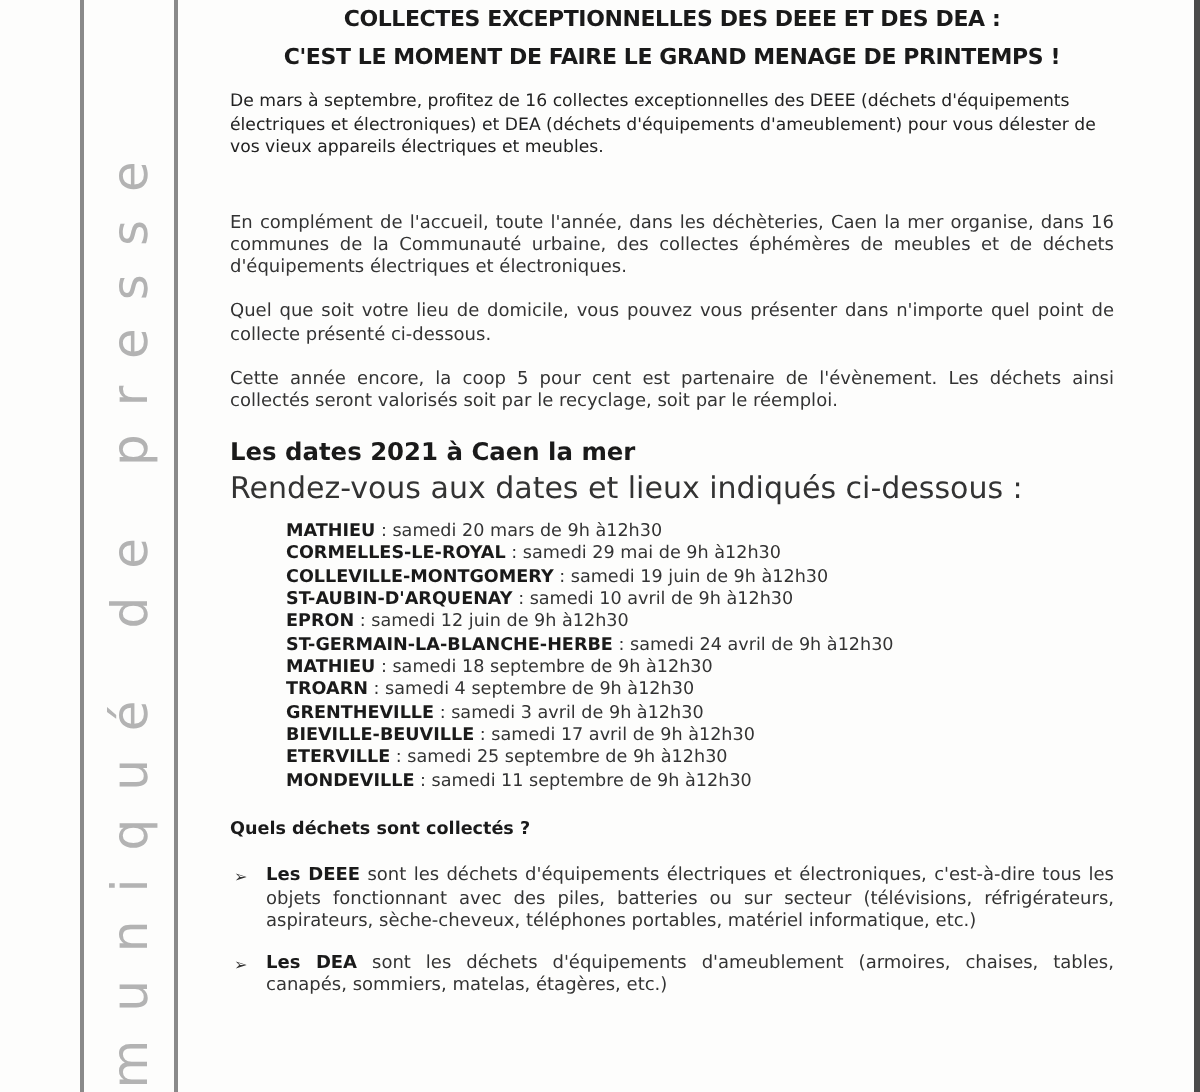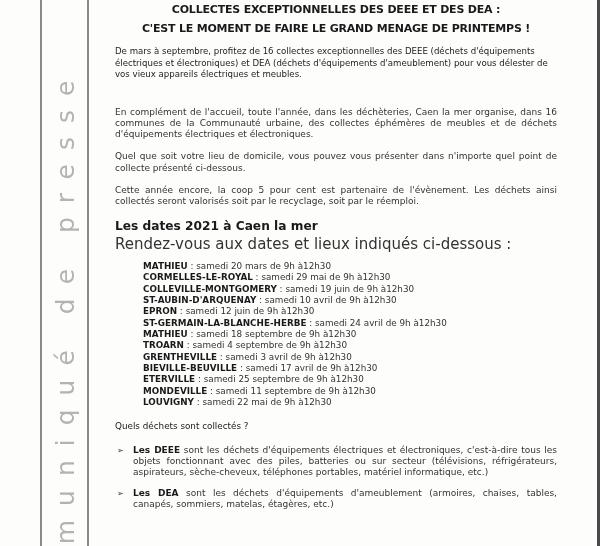--- a/index.html
+++ b/index.html
@@ -111,21 +111,21 @@
       color: #333;
       white-space: nowrap;
       padding-left: 28px;
     }
     .schedule .town {
       font-weight: bold;
       color: #1a1a1a;
     }
     .question {
       margin: 13px 0 12px 0;
-      font-weight: normal;
+      font-weight: bold;
       font-size: 8.8px;
       line-height: 11.3px;
       color: #1a1a1a;
     }
     .bullets {
       list-style: none;
       margin: 9px 0 0 0;
       padding: 0;
     }
     .bullets li {
@@ -179,21 +179,20 @@
       <li><span class="town">COLLEVILLE-MONTGOMERY</span><span> : samedi 19 juin de 9h à12h30</span></li>
       <li><span class="town">ST-AUBIN-D'ARQUENAY</span><span> : samedi 10 avril de 9h à12h30</span></li>
       <li><span class="town">EPRON</span><span> : samedi 12 juin de 9h à12h30</span></li>
       <li><span class="town">ST-GERMAIN-LA-BLANCHE-HERBE</span><span> : samedi 24 avril de 9h à12h30</span></li>
       <li><span class="town">MATHIEU</span><span> : samedi 18 septembre de 9h à12h30</span></li>
       <li><span class="town">TROARN</span><span> : samedi 4 septembre de 9h à12h30</span></li>
       <li><span class="town">GRENTHEVILLE</span><span> : samedi 3 avril de 9h à12h30</span></li>
       <li><span class="town">BIEVILLE-BEUVILLE</span><span> : samedi 17 avril de 9h à12h30</span></li>
       <li><span class="town">ETERVILLE</span><span> : samedi 25 septembre de 9h à12h30</span></li>
       <li><span class="town">MONDEVILLE</span><span> : samedi 11 septembre de 9h à12h30</span></li>
-      <li><span class="town">LOUVIGNY</span><span> : samedi 22 mai de 9h à12h30</span></li>
     </ul>
 
     <p class="question">Quels déchets sont collectés ?</p>
 
     <ul class="bullets">
       <li>
         <span class="arrow">➢</span>
         <span class="term">Les DEEE</span><span> sont les déchets d'équipements électriques et électroniques, c'est-à-dire tous les objets fonctionnant avec des piles, batteries ou sur secteur (télévisions, réfrigérateurs, aspirateurs, sèche-cheveux, téléphones portables, matériel informatique, etc.)</span>
       </li>
       <li>

